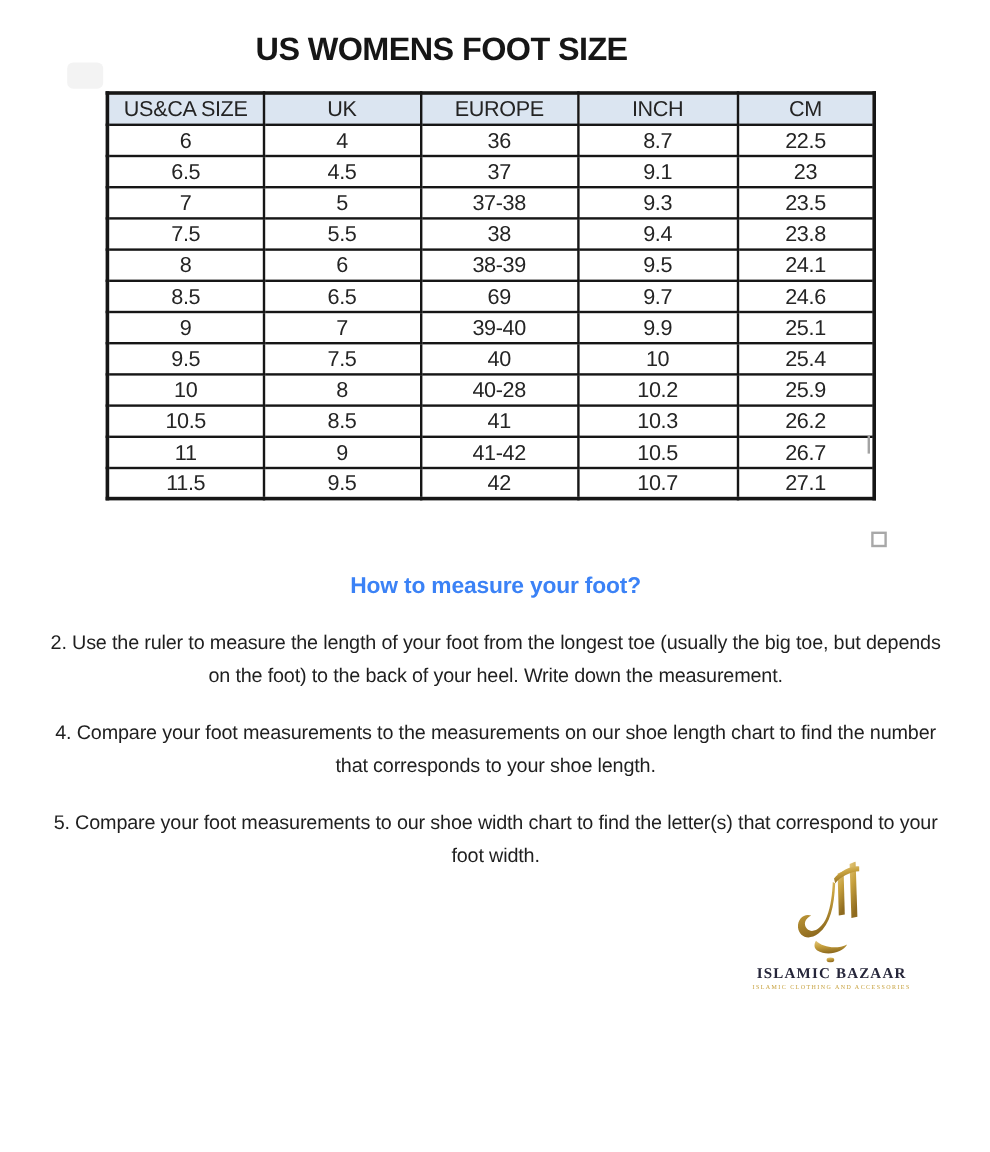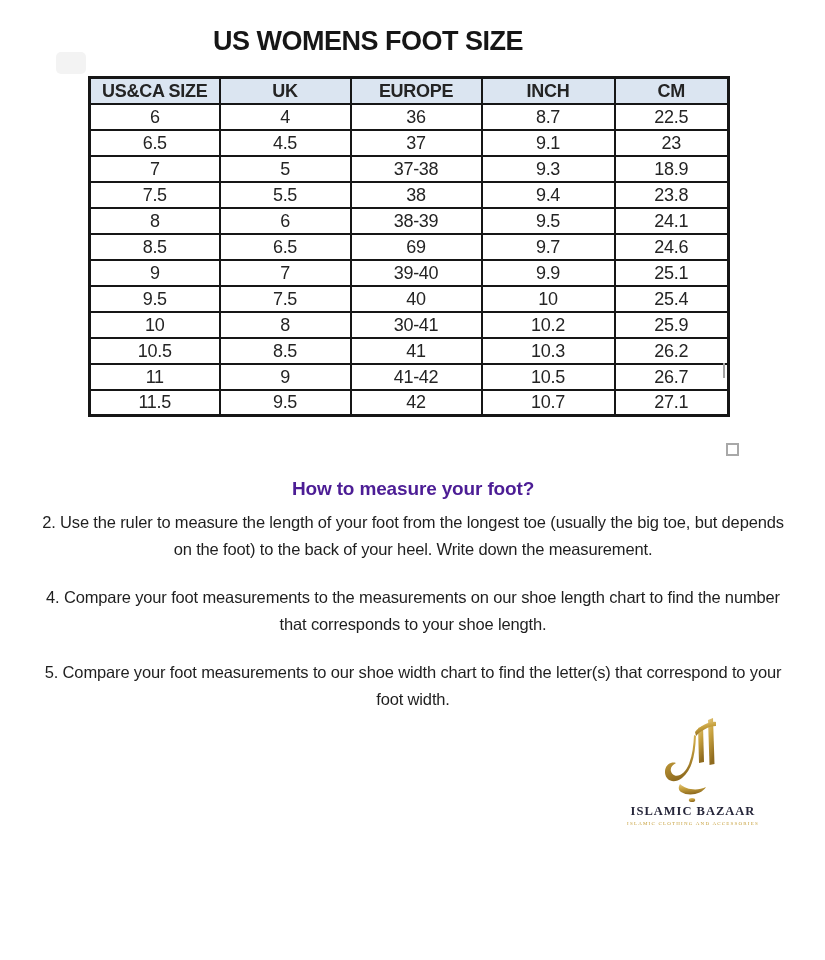--- a/index.html
+++ b/index.html
@@ -21,37 +21,37 @@
   table.size-table {
     border-collapse: collapse; table-layout: fixed; width: 639px;
     border: 3px solid #161616;
   }
   table.size-table th, table.size-table td {
     border: 2px solid #161616;
     height: 26px; padding: 0; text-align: center; vertical-align: middle;
     font-size: 18px; line-height: 1; letter-spacing: -0.3px; color: #242424;
     overflow: hidden; white-space: nowrap;
   }
-  table.size-table th { background: #dbe5f1; font-weight: bold; }
+  table.size-table th { background: #dbe5f1; font-weight: normal; }
 
   .edge-tick {
     position: absolute; left: 723px; top: 363px; width: 2px; height: 15px;
     background: #a3a3a3;
   }
   .resize-handle {
     position: absolute; left: 726px; top: 443px; width: 13px; height: 13px;
     border: 2px solid #a8a8a8; background: #ffffff;
   }
 
   .instructions {
     position: absolute; left: 38px; top: 478px; width: 750px;
     text-align: center; font-size: 16.5px; line-height: 27px;
     letter-spacing: -0.15px; color: #1f1f1f;
   }
-  .instructions h2 { font-size: 19px; line-height: 22px; margin-bottom: 9px; color: #4c1d95; }
+  .instructions h2 { font-size: 19px; line-height: 22px; margin-bottom: 23px; color: #3b82f6; }
   .instructions p { margin-bottom: 21px; }
 
   .watermark {
     position: absolute; left: 568px; top: 698px; width: 250px; height: 165px;
     pointer-events: none;
   }
   .watermark .fade {
     position: absolute; left: 0; top: 0; width: 250px; height: 120px;
     background: radial-gradient(ellipse at 55% 45%,
       rgba(255,255,255,0.95) 35%,
@@ -109,21 +109,21 @@
           <td>4.5</td>
           <td>37</td>
           <td>9.1</td>
           <td>23</td>
         </tr>
         <tr>
           <td>7</td>
           <td>5</td>
           <td>37-38</td>
           <td>9.3</td>
-          <td>18.9</td>
+          <td>23.5</td>
         </tr>
         <tr>
           <td>7.5</td>
           <td>5.5</td>
           <td>38</td>
           <td>9.4</td>
           <td>23.8</td>
         </tr>
         <tr>
           <td>8</td>
@@ -149,21 +149,21 @@
         <tr>
           <td>9.5</td>
           <td>7.5</td>
           <td>40</td>
           <td>10</td>
           <td>25.4</td>
         </tr>
         <tr>
           <td>10</td>
           <td>8</td>
-          <td>30-41</td>
+          <td>40-28</td>
           <td>10.2</td>
           <td>25.9</td>
         </tr>
         <tr>
           <td>10.5</td>
           <td>8.5</td>
           <td>41</td>
           <td>10.3</td>
           <td>26.2</td>
         </tr>

